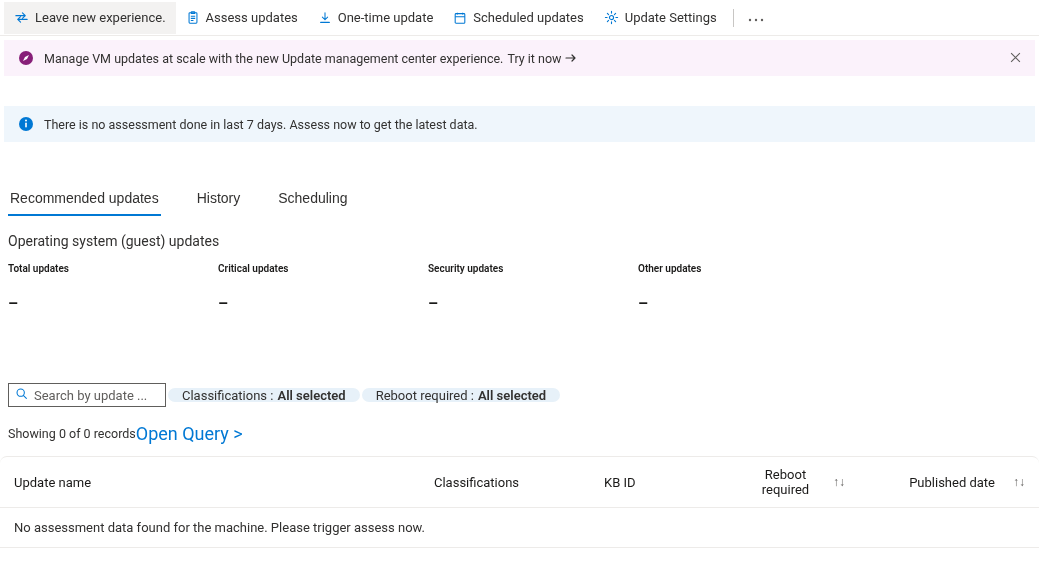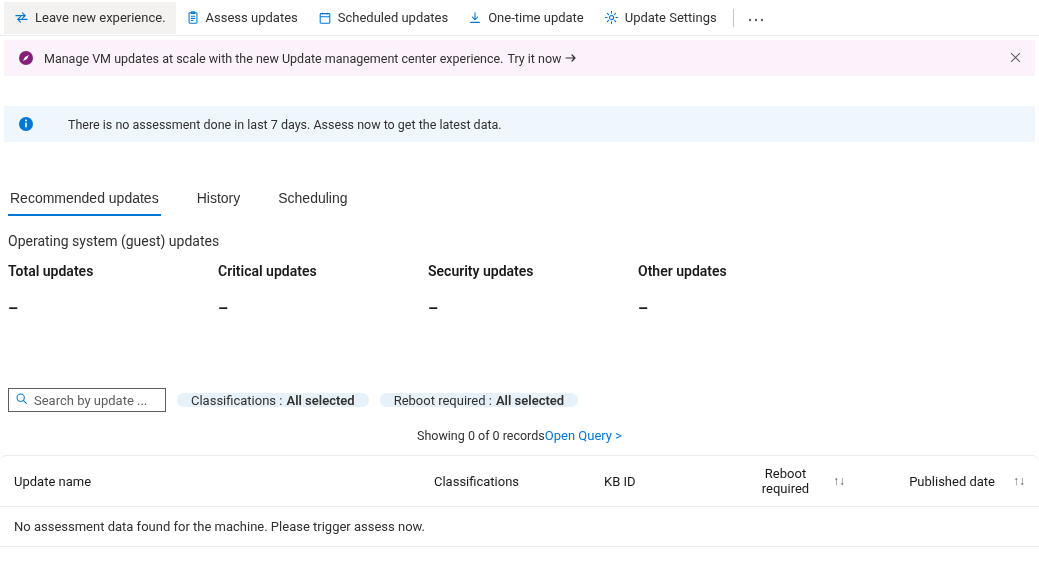--- a/index.html
+++ b/index.html
@@ -63,21 +63,20 @@
   }
   .banner.promo {
     background: #fbf2fb;
     color: #323130;
     margin: 4px 4px 0 4px;
   }
   .banner.info {
     background: #eff6fc;
     color: #323130;
     margin: 30px 4px 0 4px;
-    gap: 24px;
   }
   .banner .bicon { margin-right: 10px; display: inline-flex; }
   .banner .link {
     color: #323130;
     text-decoration: none;
     margin-left: 4px;
     display: inline-flex;
     align-items: center;
     gap: 4px;
     cursor: pointer;
@@ -129,35 +128,35 @@
   .stats {
     display: flex;
     padding: 0 8px;
     gap: 0;
   }
   .stat {
     width: 210px;
   }
   .stat .label {
     font-weight: 600;
-    font-size: 14px;
+    font-size: 10px;
     color: #1b1a19;
   }
   .stat .value {
     margin-top: 20px;
     font-size: 16px;
     font-weight: 600;
     color: #1b1a19;
   }
 
   
   .filter-row {
     display: flex;
     align-items: center;
-    gap: 11px;
+    gap: 2px;
     padding: 0 8px;
     margin-top: 70px;
   }
   .search-box {
     display: inline-flex;
     align-items: center;
     gap: 6px;
     border: 1px solid #605e5c;
     height: 24px;
     width: 158px;
@@ -181,30 +180,30 @@
     background: #e7f1f9;
     border: none;
     font: inherit;
     color: #323130;
     cursor: pointer;
   }
   .pill .bold { font-weight: 600; margin-left: 4px; }
 
   .status-row {
     display: flex;
-    justify-content: center;
+    justify-content: flex-start;
     align-items: center;
     padding: 16px 8px 6px 8px;
     font-size: 12.5px;
   }
   .status-row .link2 {
     color: #0078d4;
     text-decoration: none;
     cursor: pointer;
-    font-size: 13px;
+    font-size: 18px;
   }
 
   
   .grid {
     border-top: 1px solid #edebe9;
     margin: 6px 0 0 0;
     border-radius: 7px;
   }
   .grid-header {
     display: grid;
@@ -252,34 +251,34 @@
         <rect x="6" y="1.5" width="4" height="2" rx="0.5"></rect>
         <path d="M5.5 6.5h5M5.5 9h5M5.5 11.5h3"></path>
       </svg>
     </span>
     <span>Assess updates</span>
   </button>
 
   <button class="tb-btn">
     <span class="icon">
       <svg width="14" height="14" viewBox="0 0 16 16" fill="none" stroke="#0078d4" stroke-width="1.2">
-        <rect x="2.5" y="3" width="11" height="11" rx="1"></rect>
-        <path d="M2.5 6.5h11M5 2v2M11 2v2"></path>
-      </svg>
-    </span>
-    <span>Scheduled updates</span>
+        <path d="M8 2v8M5 7l3 3 3-3M3 13h10" stroke-linecap="round" stroke-linejoin="round"></path>
+      </svg>
+    </span>
+    <span>One-time update</span>
   </button>
 
   <button class="tb-btn">
     <span class="icon">
       <svg width="14" height="14" viewBox="0 0 16 16" fill="none" stroke="#0078d4" stroke-width="1.2">
-        <path d="M8 2v8M5 7l3 3 3-3M3 13h10" stroke-linecap="round" stroke-linejoin="round"></path>
-      </svg>
-    </span>
-    <span>One-time update</span>
+        <rect x="2.5" y="3" width="11" height="11" rx="1"></rect>
+        <path d="M2.5 6.5h11M5 2v2M11 2v2"></path>
+      </svg>
+    </span>
+    <span>Scheduled updates</span>
   </button>
 
   <button class="tb-btn">
     <span class="icon">
       <svg width="15" height="15" viewBox="0 0 16 16" fill="none" stroke="#0078d4" stroke-width="1.2">
         <circle cx="8" cy="8" r="2.2"></circle>
         <path d="M8 1.5v1.8M8 12.7v1.8M14.5 8h-1.8M3.3 8H1.5M12.4 3.6l-1.3 1.3M4.9 11.1l-1.3 1.3M12.4 12.4l-1.3-1.3M4.9 4.9L3.6 3.6" stroke-linecap="round"></path>
       </svg>
     </span>
     <span>Update Settings</span>

